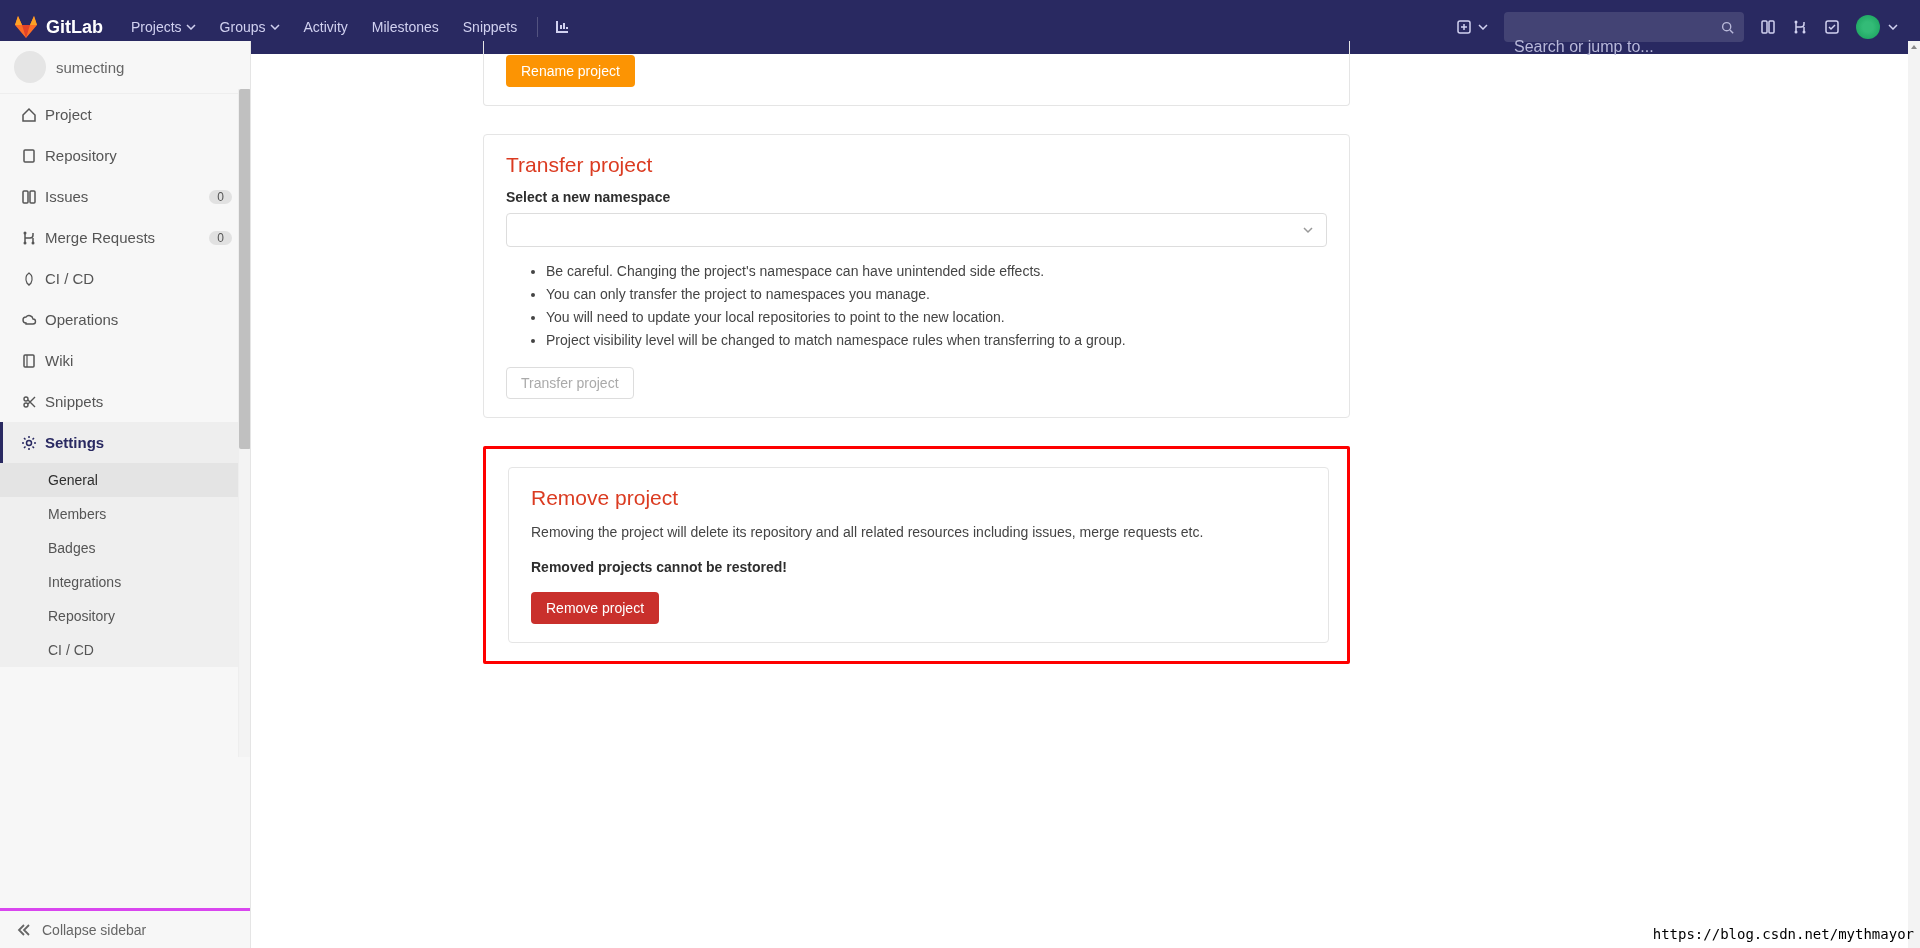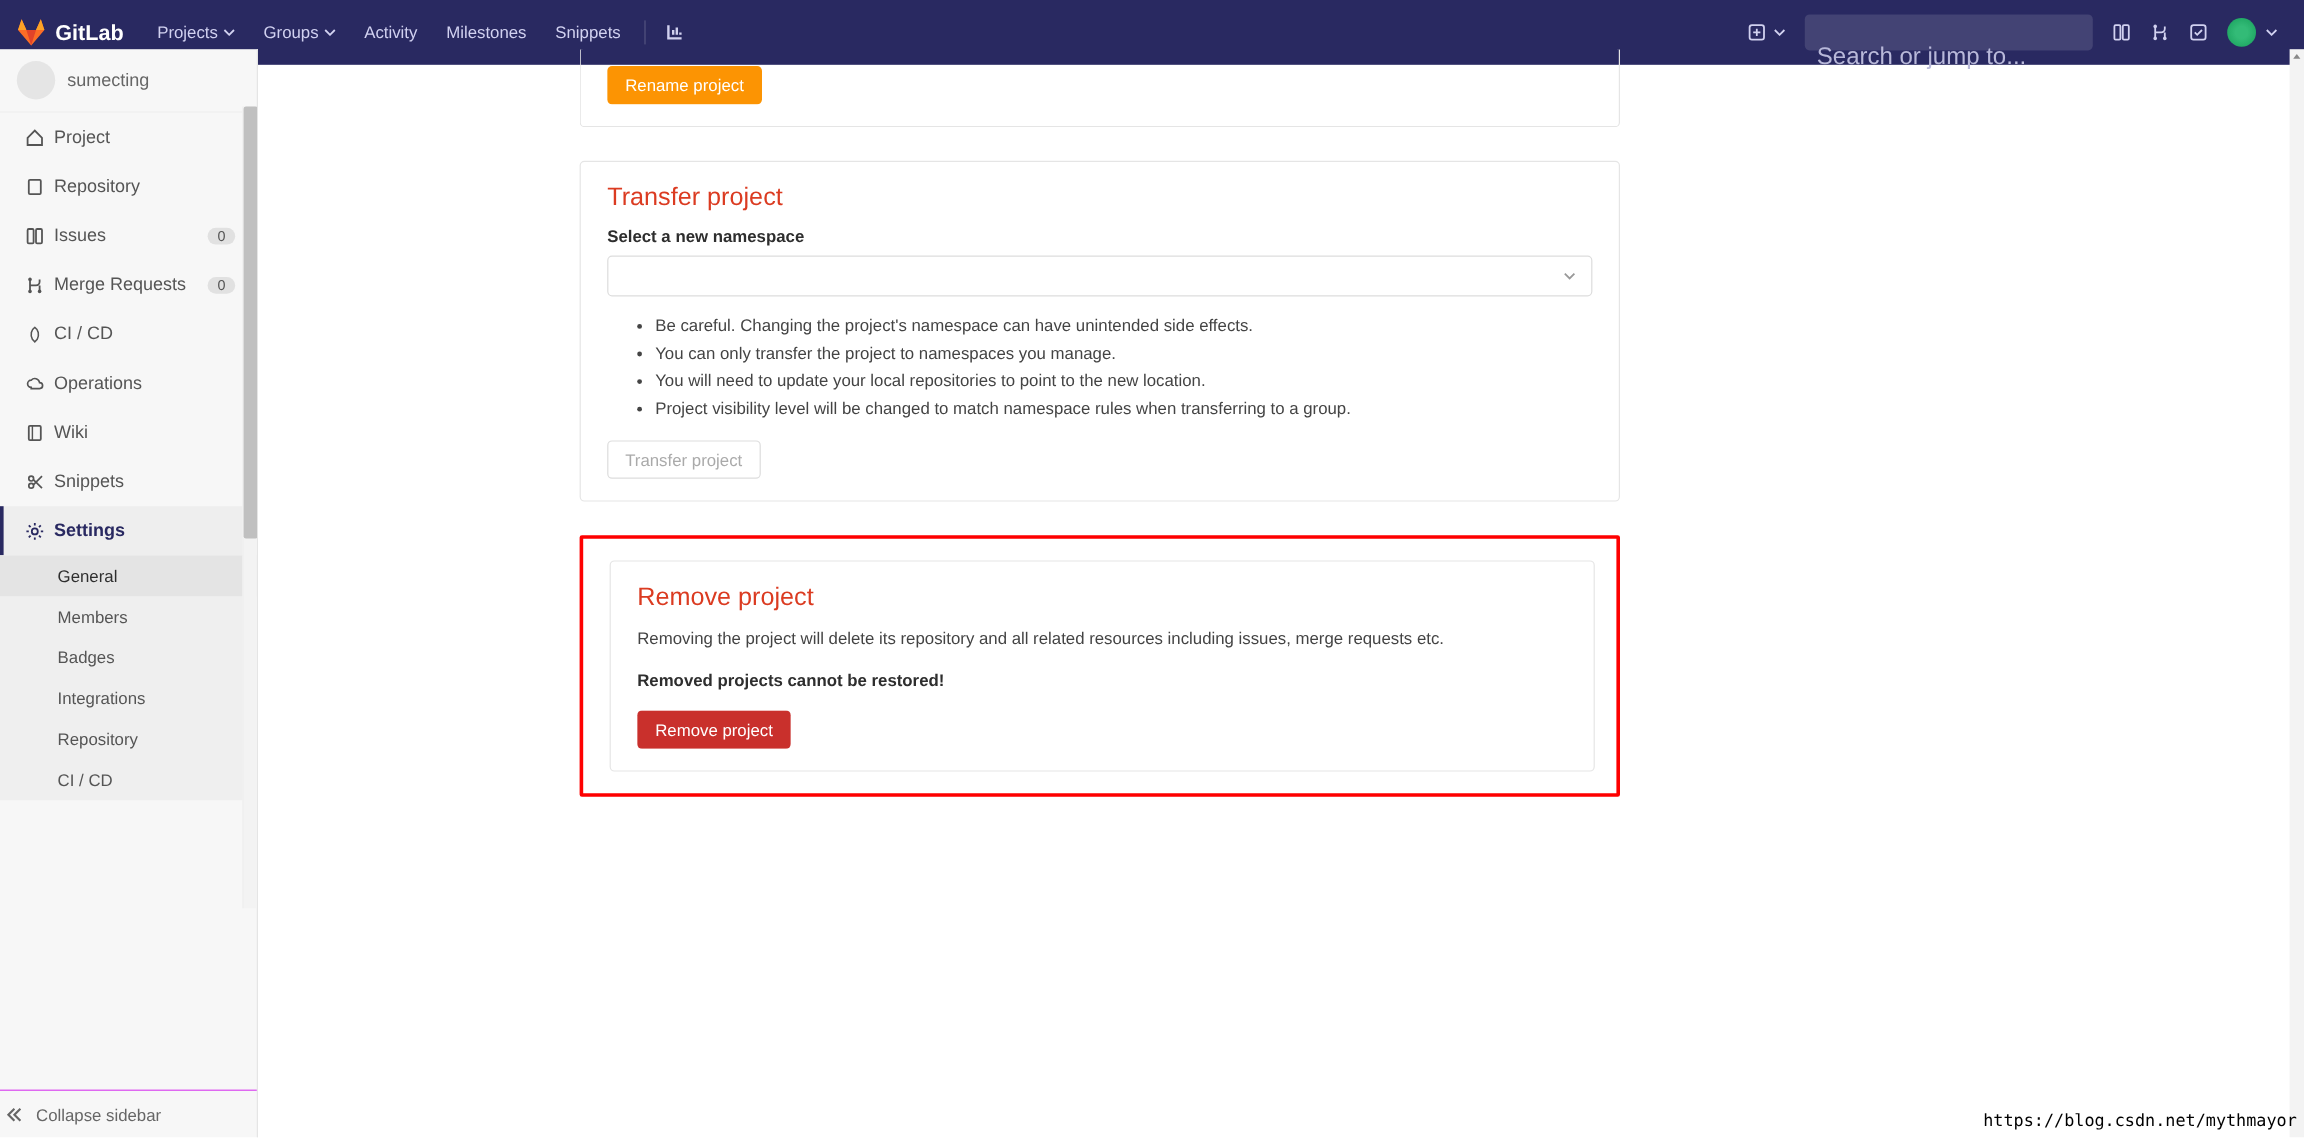--- a/index.html
+++ b/index.html
@@ -10,40 +10,40 @@
 .navbar-brand { display: flex; align-items: center; margin-right: 16px; }
 .fox-logo { width: 24px; height: 24px; margin-right: 8px; }
 .brand-text { font-size: 18px; font-weight: 700; color: #fff; }
 .nav-links { display: flex; align-items: center; gap: 0; }
 .nav-item { padding: 10px 12px; font-size: 14px; color: #d1d1f0; display: flex; align-items: center; cursor: pointer; text-align: right; }
 .caret { width: 10px; margin-left: 4px; }
 .vbar { width: 1px; height: 20px; background: rgba(255,255,255,.2); margin: 0 8px; }
 .nav-spacer { flex: 1; }
 .plus-group { display: flex; align-items: center; color: #d1d1f0; padding: 6px; cursor: pointer; }
 .search-box { width: 240px; height: 30px; background: rgba(255,255,255,.12); border-radius: 4px; display: flex; align-items: center; padding: 0 10px; margin: 0 8px 0 10px; }
-.search-box input { background: transparent; border: none; outline: none; color: #fff; font-size: 20px; flex: 1; margin-top: 40px; }
+.search-box input { background: transparent; border: none; outline: none; color: #fff; font-size: 16px; flex: 1; margin-top: 40px; }
 .search-box input::placeholder { color: #b8b8d9; }
 .nav-icon { padding: 8px; color: #d1d1f0; cursor: pointer; display: flex; align-items: center; }
 .avatar { width: 24px; height: 24px; border-radius: 50%; background: radial-gradient(circle,#3b7 30%,#2a6 70%); margin-right: 4px; }
 
 
-.sidebar { position: absolute; top: 41px; left: 0; bottom: 0; width: 215px; background: #f7f7f7; border-right: 1px solid #e5e5e5; display: flex; flex-direction: column; }
+.sidebar { position: absolute; top: 41px; left: 0; bottom: 0; width: 251px; background: #f7f7f7; border-right: 1px solid #e5e5e5; display: flex; flex-direction: column; }
 .sidebar-inner { flex: 1; overflow-y: auto; position: relative; }
 .sidebar-scrollbar { position: absolute; top: 48px; right: 0; width: 12px; height: 668px; background: #f3f3f3; border-left: 1px solid #eee; }
 .sidebar-thumb { position: absolute; top: 0; width: 12px; height: 360px; background: #c0c0c0; border-radius: 2px; }
 .project-head { display: flex; align-items: center; padding: 10px 14px; font-size: 15px; color: #666; border-bottom: 1px solid #eee; }
 .proj-circle { width: 32px; height: 32px; border-radius: 50%; background: #e5e5e5; margin-right: 10px; }
 .side-item { display: flex; align-items: center; padding: 12px 18px; font-size: 15px; color: #555; cursor: pointer; gap: 8px; border-left: 3px solid transparent; }
 .side-item .badge { margin-left: auto; background: #e1e1e1; border-radius: 9px; padding: 0 8px; font-size: 12px; color: #555; min-width: 20px; text-align: center; }
 .side-item.active { border-left: 3px solid #292961; background: #eee; font-weight: 700; color: #292961; }
 .side-icon { width: 16px; height: 16px; flex-shrink: 0; }
 .settings-sub { background: #efefef; }
 .sub-item { padding: 9px 18px 9px 48px; font-size: 14px; color: #555; cursor: pointer; }
 .sub-item.sel { background: #e4e4e4; color: #2e2e2e; font-weight: 400; }
-.collapse-bar { height: 40px; border-top: 1px solid #d946ef; display: flex; align-items: center; padding: 0 4px; gap: 10px; color: #666; font-size: 14px; cursor: pointer; }
+.collapse-bar { height: 40px; border-top: 3px solid #d946ef; display: flex; align-items: center; padding: 0 16px; gap: 10px; color: #666; font-size: 14px; cursor: pointer; }
 
 
 .main { position: absolute; top: 41px; left: 259px; right: 0; bottom: 0; overflow-y: auto; }
 .main-scroll-track { position: absolute; top: 41px; right: 0; width: 12px; height: 907px; background: #f3f3f3; }
 .main-scroll-up { position:absolute; top:0; width:12px; height:12px; display:flex; align-items:center; justify-content:center; }
 .content-col { max-width: 867px; margin-left: 224px; padding-bottom: 60px; }
 
 .panel { border: 1px solid #e5e5e5; border-radius: 4px; margin-top: 28px; padding: 18px 22px; }
 .panel-first { border: 1px solid #e5e5e5; border-radius: 0 0 4px 4px; border-top: none; padding: 14px 22px 18px; }
 .panel-title { color: #db3b21; font-size: 21px; font-weight: 400; margin-bottom: 12px; }

